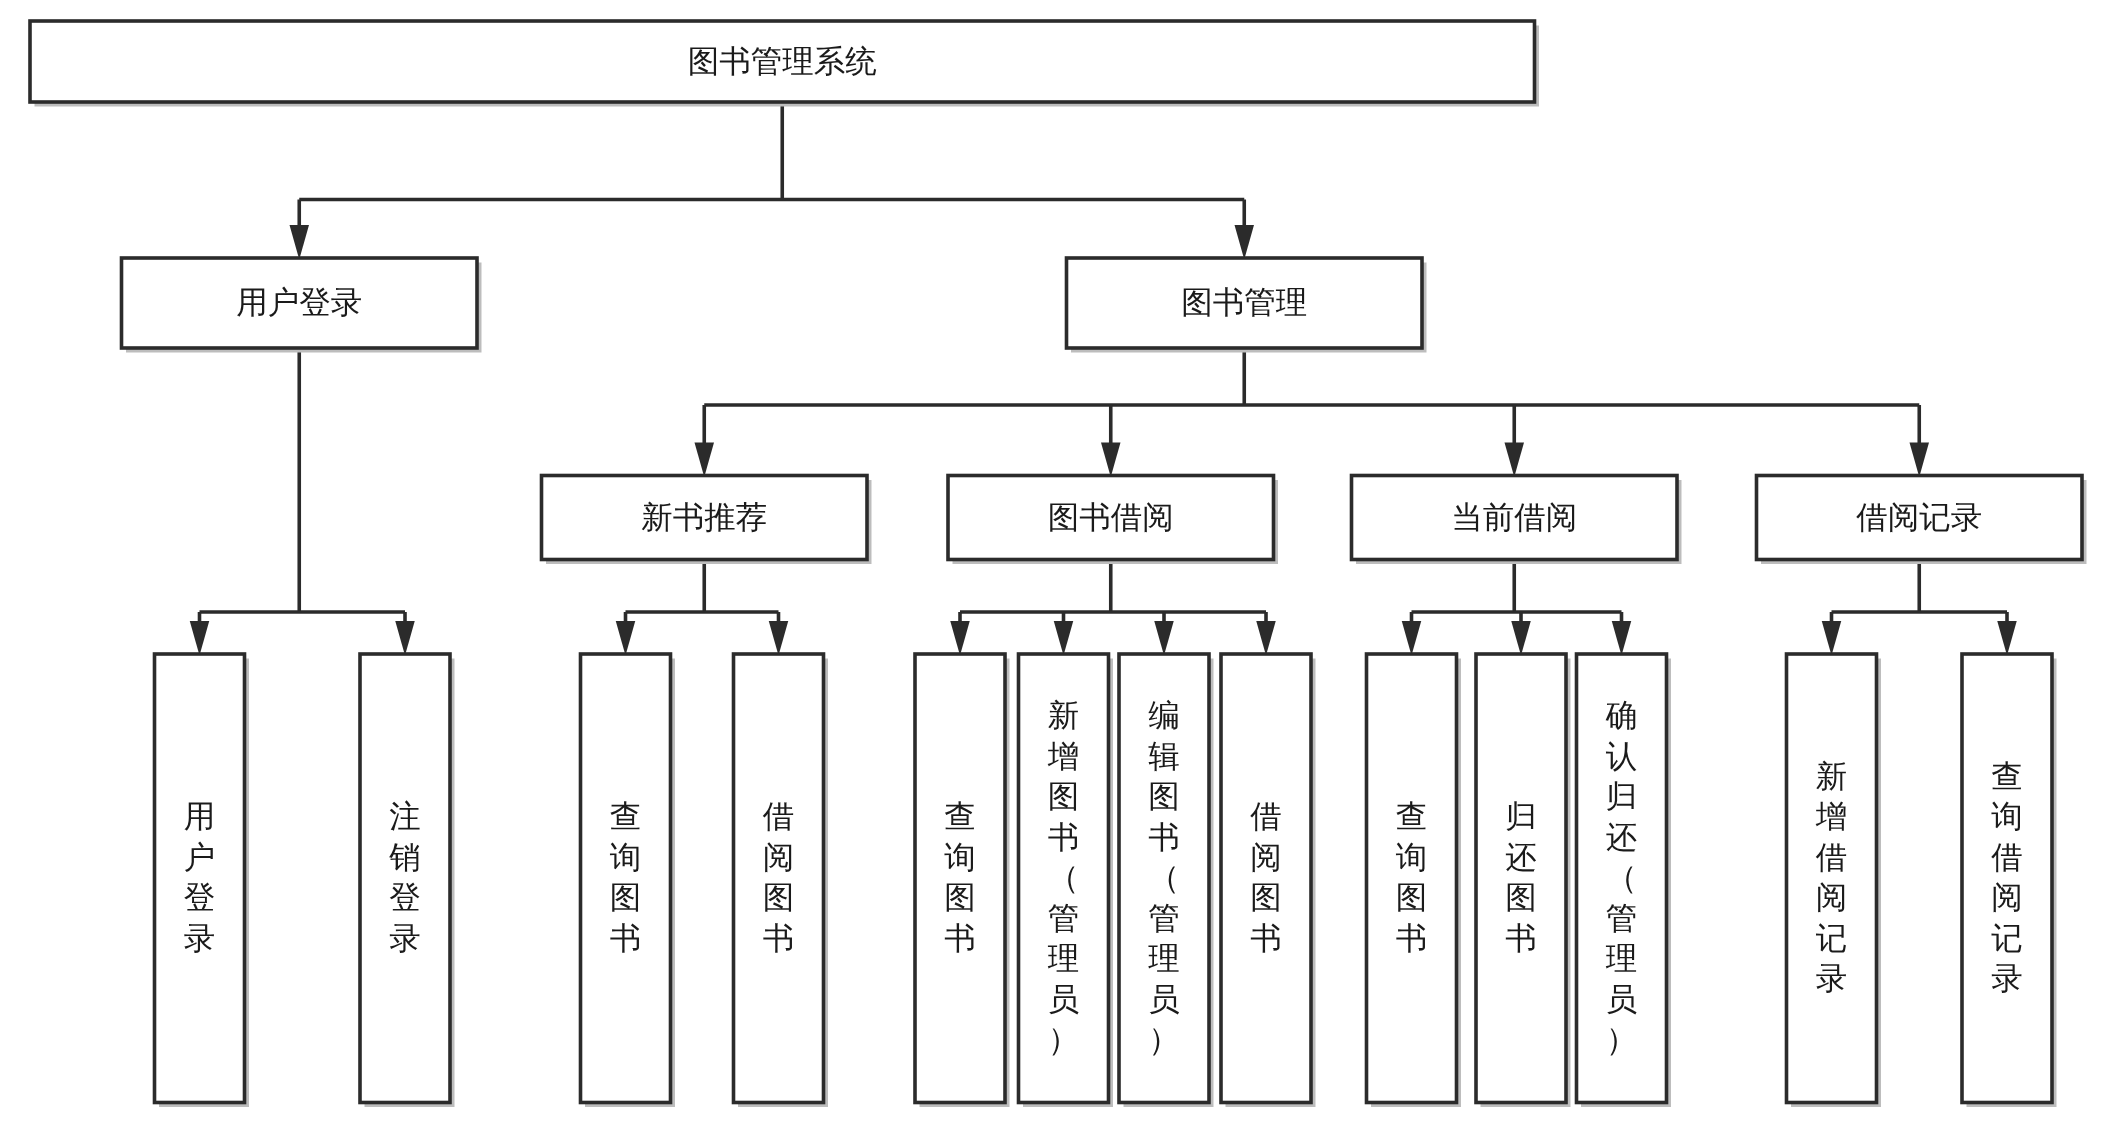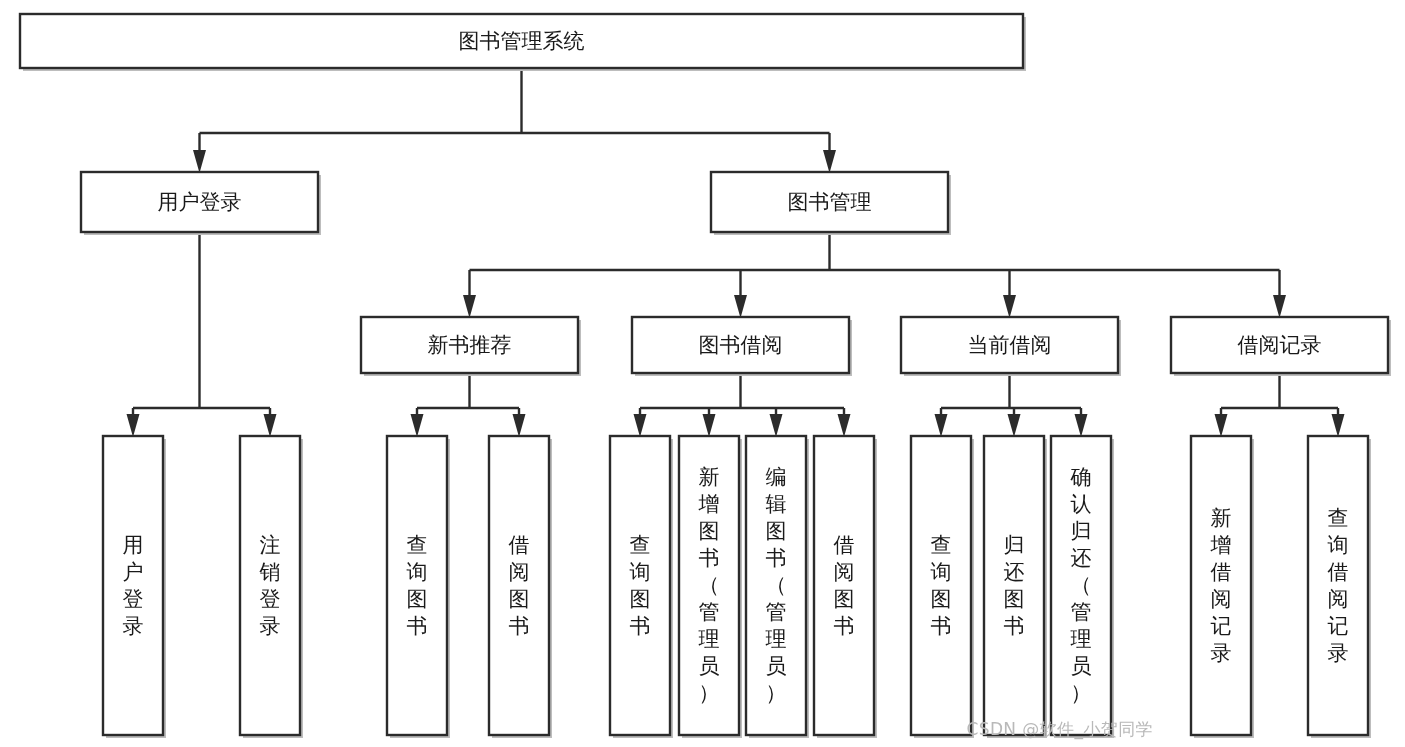--- a/index.html
+++ b/index.html
@@ -285,14 +285,13 @@
           <rect x="1308" y="436" width="60" height="299" class="node-box"></rect>
           <text x="1338" y="524.5" class="node-label-vertical">查</text>
           <text x="1338" y="551.5" class="node-label-vertical">询</text>
           <text x="1338" y="578.5" class="node-label-vertical">借</text>
           <text x="1338" y="605.5" class="node-label-vertical">阅</text>
           <text x="1338" y="632.5" class="node-label-vertical">记</text>
           <text x="1338" y="659.5" class="node-label-vertical">录</text>
         </g>
       </g>
   </svg>
-  <div class="watermark">CSDN @软件_小贺同学</div>
 </div>
 
 </body></html>

